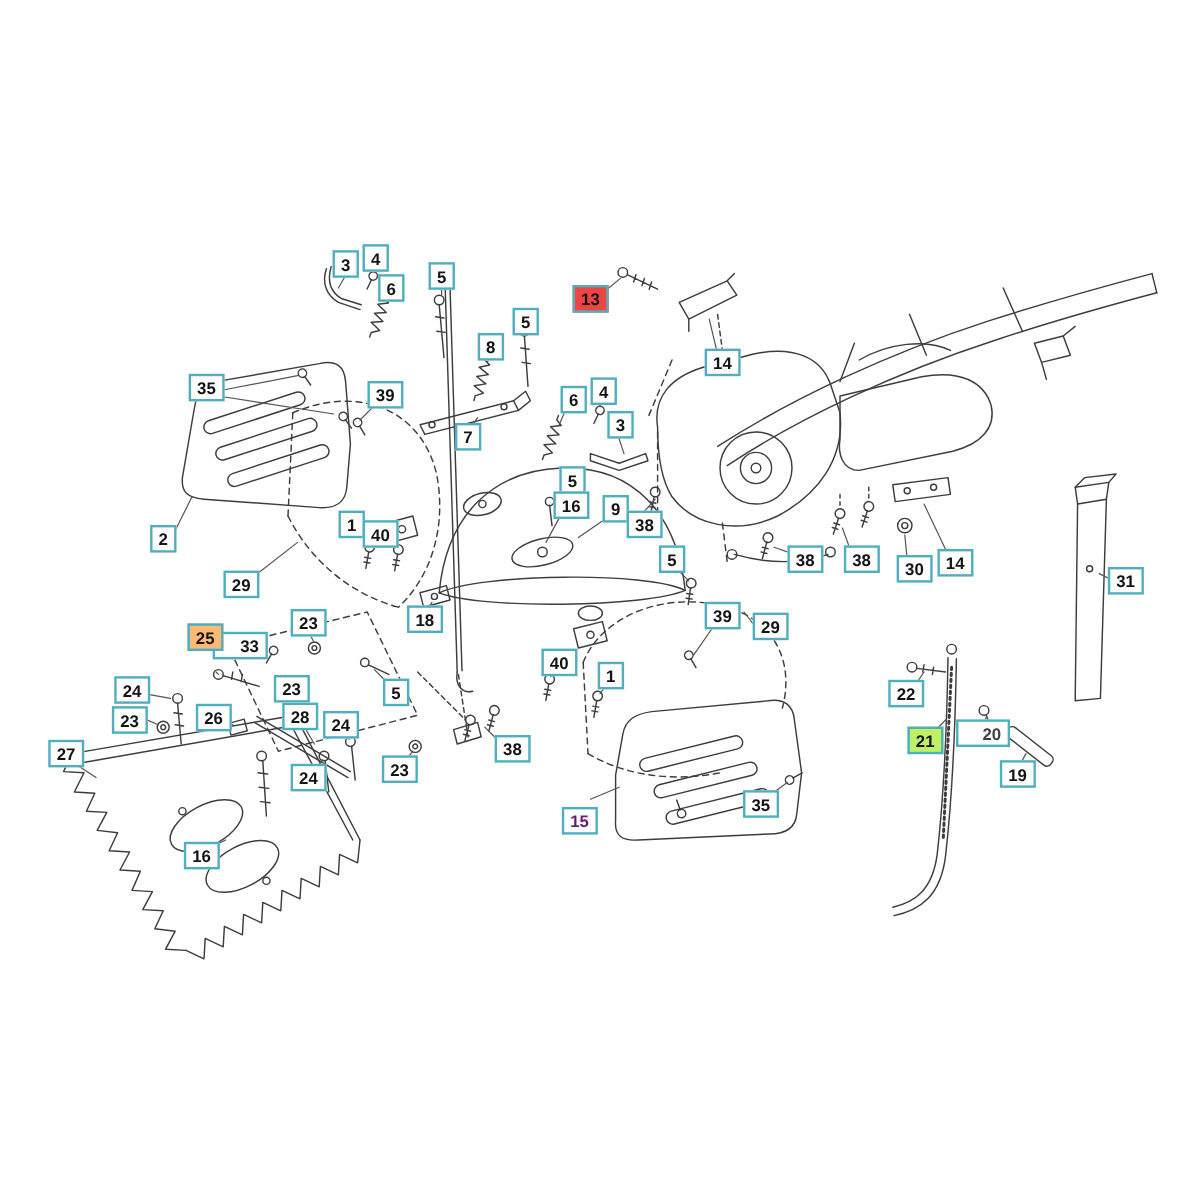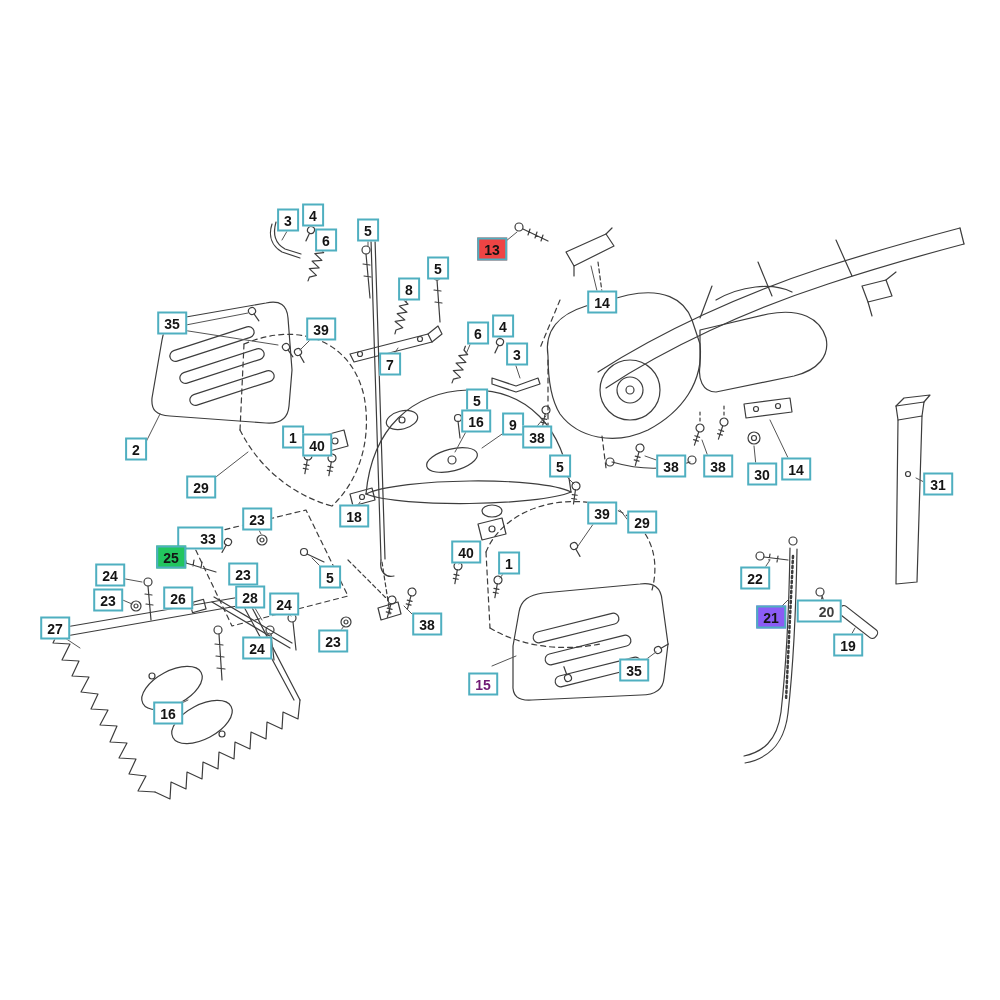--- a/index.html
+++ b/index.html
@@ -288,38 +288,38 @@
       <div class="callout" style="left: 537px; top: 437px; border-color: rgb(79, 175, 192); background: rgb(255, 255, 255); color: rgb(20, 20, 20);">38</div>
       <div class="callout" style="left: 560px; top: 466px; border-color: rgb(79, 175, 192); background: rgb(255, 255, 255); color: rgb(20, 20, 20);">5</div>
       <div class="callout" style="left: 671px; top: 466px; border-color: rgb(79, 175, 192); background: rgb(255, 255, 255); color: rgb(20, 20, 20);">38</div>
       <div class="callout" style="left: 718px; top: 466px; border-color: rgb(79, 175, 192); background: rgb(255, 255, 255); color: rgb(20, 20, 20);">38</div>
       <div class="callout" style="left: 762px; top: 474px; border-color: rgb(79, 175, 192); background: rgb(255, 255, 255); color: rgb(20, 20, 20);">30</div>
       <div class="callout" style="left: 796px; top: 469px; border-color: rgb(79, 175, 192); background: rgb(255, 255, 255); color: rgb(20, 20, 20);">14</div>
       <div class="callout" style="left: 938px; top: 484px; border-color: rgb(79, 175, 192); background: rgb(255, 255, 255); color: rgb(20, 20, 20);">31</div>
       <div class="callout" style="left: 354px; top: 516px; border-color: rgb(79, 175, 192); background: rgb(255, 255, 255); color: rgb(20, 20, 20);">18</div>
       <div class="callout" style="left: 257px; top: 519px; border-color: rgb(79, 175, 192); background: rgb(255, 255, 255); color: rgb(20, 20, 20);">23</div>
       <div class="callout" style="left: 200px; top: 538px; border-color: rgb(79, 175, 192); background: rgb(255, 255, 255); color: rgb(20, 20, 20); padding-left: 21px;">33</div>
-      <div class="callout" style="left: 171px; top: 557px; border-color: rgb(79, 175, 192); background: #22c55e; color: rgb(20, 20, 20);">25</div>
+      <div class="callout" style="left: 171px; top: 531px; border-color: rgb(79, 175, 192); background: #fdba74; color: rgb(20, 20, 20);">25</div>
       <div class="callout" style="left: 243px; top: 574px; border-color: rgb(79, 175, 192); background: rgb(255, 255, 255); color: rgb(20, 20, 20);">23</div>
       <div class="callout" style="left: 110px; top: 575px; border-color: rgb(79, 175, 192); background: rgb(255, 255, 255); color: rgb(20, 20, 20);">24</div>
       <div class="callout" style="left: 108px; top: 600px; border-color: rgb(79, 175, 192); background: rgb(255, 255, 255); color: rgb(20, 20, 20);">23</div>
       <div class="callout" style="left: 178px; top: 598px; border-color: rgb(79, 175, 192); background: rgb(255, 255, 255); color: rgb(20, 20, 20);">26</div>
       <div class="callout" style="left: 250px; top: 597px; border-color: rgb(79, 175, 192); background: rgb(255, 255, 255); color: rgb(20, 20, 20);">28</div>
       <div class="callout" style="left: 284px; top: 604px; border-color: rgb(79, 175, 192); background: rgb(255, 255, 255); color: rgb(20, 20, 20);">24</div>
       <div class="callout" style="left: 330px; top: 577px; border-color: rgb(79, 175, 192); background: rgb(255, 255, 255); color: rgb(20, 20, 20);">5</div>
       <div class="callout" style="left: 602px; top: 513px; border-color: rgb(79, 175, 192); background: rgb(255, 255, 255); color: rgb(20, 20, 20);">39</div>
       <div class="callout" style="left: 642px; top: 522px; border-color: rgb(79, 175, 192); background: rgb(255, 255, 255); color: rgb(20, 20, 20);">29</div>
       <div class="callout" style="left: 466px; top: 552px; border-color: rgb(79, 175, 192); background: rgb(255, 255, 255); color: rgb(20, 20, 20);">40</div>
       <div class="callout" style="left: 509px; top: 563px; border-color: rgb(79, 175, 192); background: rgb(255, 255, 255); color: rgb(20, 20, 20);">1</div>
       <div class="callout" style="left: 333px; top: 641px; border-color: rgb(79, 175, 192); background: rgb(255, 255, 255); color: rgb(20, 20, 20);">23</div>
       <div class="callout" style="left: 257px; top: 648px; border-color: rgb(79, 175, 192); background: rgb(255, 255, 255); color: rgb(20, 20, 20);">24</div>
       <div class="callout" style="left: 427px; top: 624px; border-color: rgb(79, 175, 192); background: rgb(255, 255, 255); color: rgb(20, 20, 20);">38</div>
       <div class="callout" style="left: 55px; top: 628px; border-color: rgb(79, 175, 192); background: rgb(255, 255, 255); color: rgb(20, 20, 20);">27</div>
       <div class="callout" style="left: 168px; top: 713px; border-color: rgb(79, 175, 192); background: rgb(255, 255, 255); color: rgb(20, 20, 20);">16</div>
       <div class="callout" style="left: 483px; top: 652px; border-color: rgb(79, 175, 192); background: rgb(255, 255, 255); color: #701a75; margin-top: 32px;">15</div>
       <div class="callout" style="left: 634px; top: 670px; border-color: rgb(79, 175, 192); background: rgb(255, 255, 255); color: rgb(20, 20, 20);">35</div>
       <div class="callout" style="left: 755px; top: 578px; border-color: rgb(79, 175, 192); background: rgb(255, 255, 255); color: rgb(20, 20, 20); text-align: right;">22</div>
-      <div class="callout" style="left: 771px; top: 617px; border-color: rgb(79, 175, 192); background: #8b5cf6; color: rgb(20, 20, 20);">21</div>
+      <div class="callout" style="left: 771px; top: 617px; border-color: rgb(79, 175, 192); background: #bef264; color: rgb(20, 20, 20);">21</div>
       <div class="callout" style="left: 819px; top: 611px; border-color: rgb(79, 175, 192); background: rgb(255, 255, 255); color: #404040; padding-left: 20px;">20</div>
       <div class="callout" style="left: 848px; top: 645px; border-color: rgb(79, 175, 192); background: rgb(255, 255, 255); color: rgb(20, 20, 20);">19</div>
     </div>
 
 </div>
 
 </body></html>

